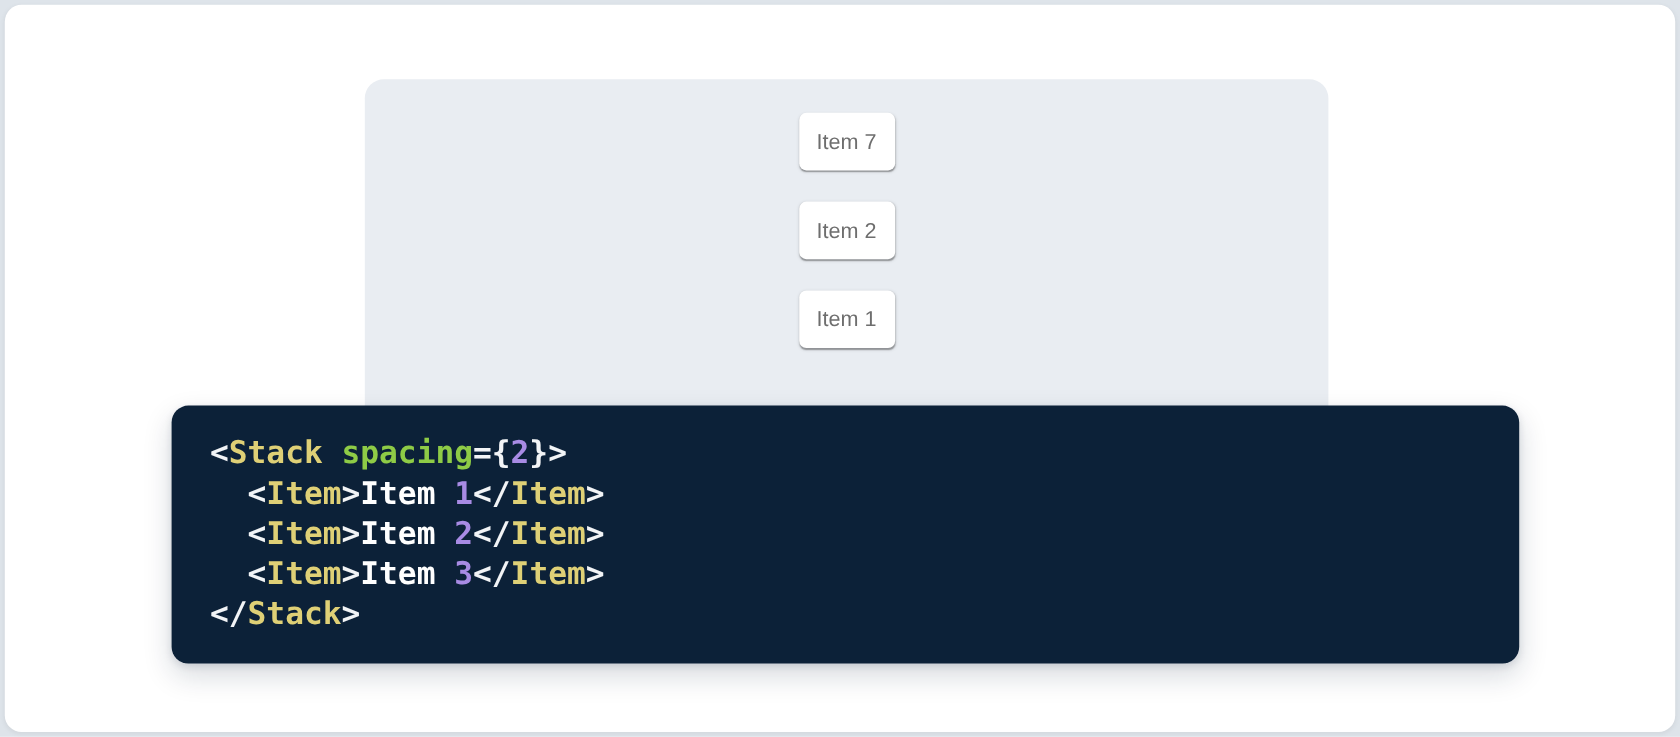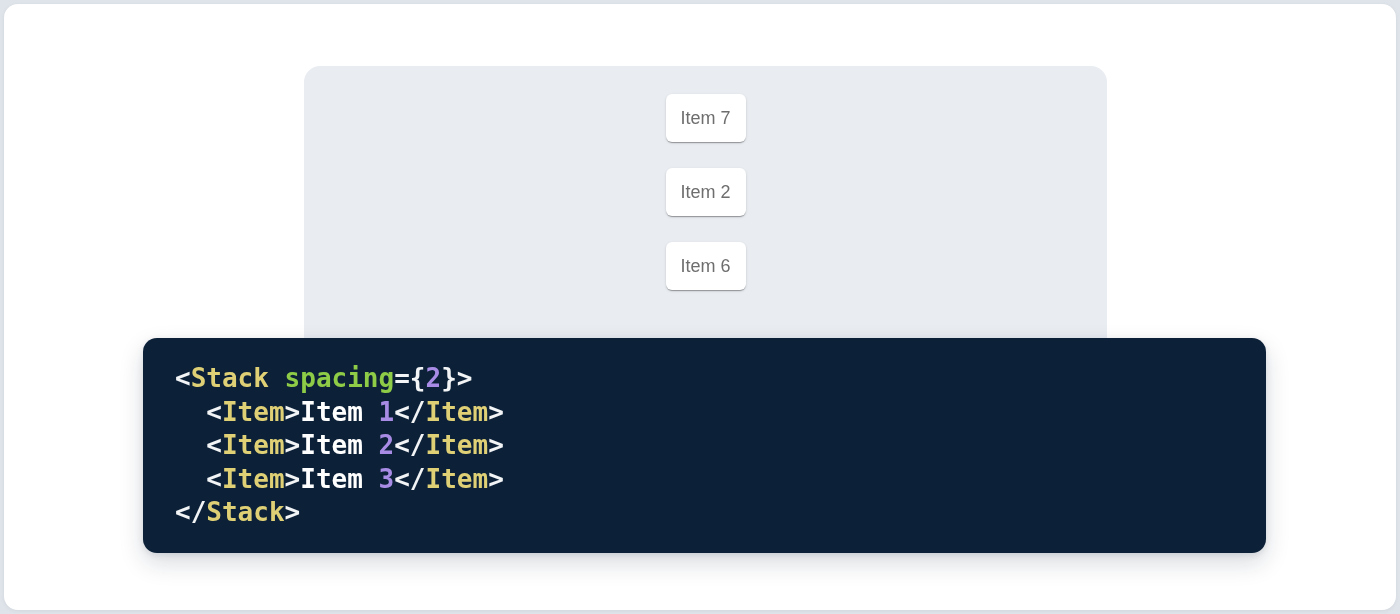--- a/index.html
+++ b/index.html
@@ -78,21 +78,21 @@
 
   <div class="demo-panel">
     <div class="stack">
       <div class="stack-item">
         <span>Item 7</span>
       </div>
       <div class="stack-item">
         <span>Item 2</span>
       </div>
       <div class="stack-item">
-        <span>Item 6</span>
+        <span>Item 1</span>
       </div>
     </div>
   </div>
 
   <div class="code-block">
     <div class="code-lines"><div class="code-line"><span class="tok-punct">&lt;</span><span class="tok-tag">Stack</span><span class="tok-plain"> </span><span class="tok-attr">spacing</span><span class="tok-punct">={</span><span class="tok-number">2</span><span class="tok-punct">}&gt;</span></div><div class="code-line"><span class="tok-plain">  </span><span class="tok-punct">&lt;</span><span class="tok-tag">Item</span><span class="tok-punct">&gt;</span><span class="tok-plain">Item </span><span class="tok-number">1</span><span class="tok-punct">&lt;/</span><span class="tok-tag">Item</span><span class="tok-punct">&gt;</span></div><div class="code-line"><span class="tok-plain">  </span><span class="tok-punct">&lt;</span><span class="tok-tag">Item</span><span class="tok-punct">&gt;</span><span class="tok-plain">Item </span><span class="tok-number">2</span><span class="tok-punct">&lt;/</span><span class="tok-tag">Item</span><span class="tok-punct">&gt;</span></div><div class="code-line"><span class="tok-plain">  </span><span class="tok-punct">&lt;</span><span class="tok-tag">Item</span><span class="tok-punct">&gt;</span><span class="tok-plain">Item </span><span class="tok-number">3</span><span class="tok-punct">&lt;/</span><span class="tok-tag">Item</span><span class="tok-punct">&gt;</span></div><div class="code-line"><span class="tok-punct">&lt;/</span><span class="tok-tag">Stack</span><span class="tok-punct">&gt;</span></div></div>
   </div>
 
 </div>
 

